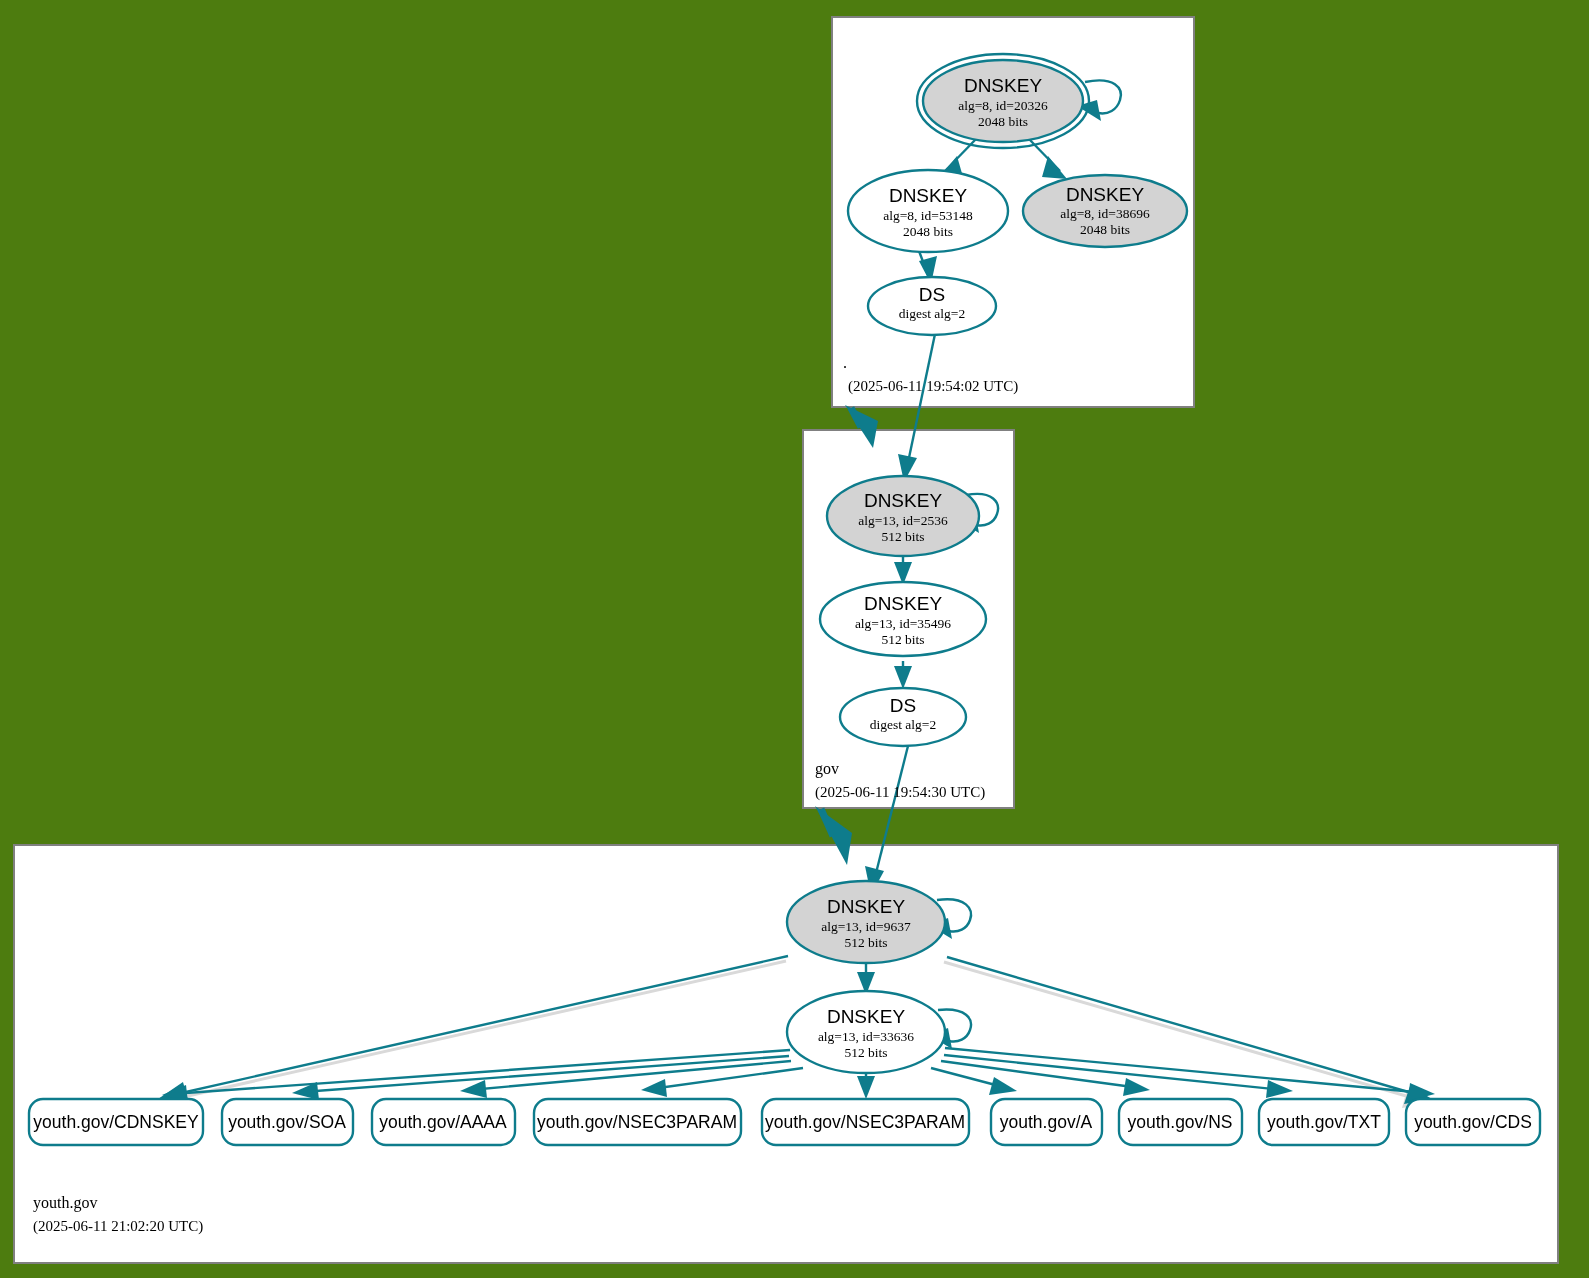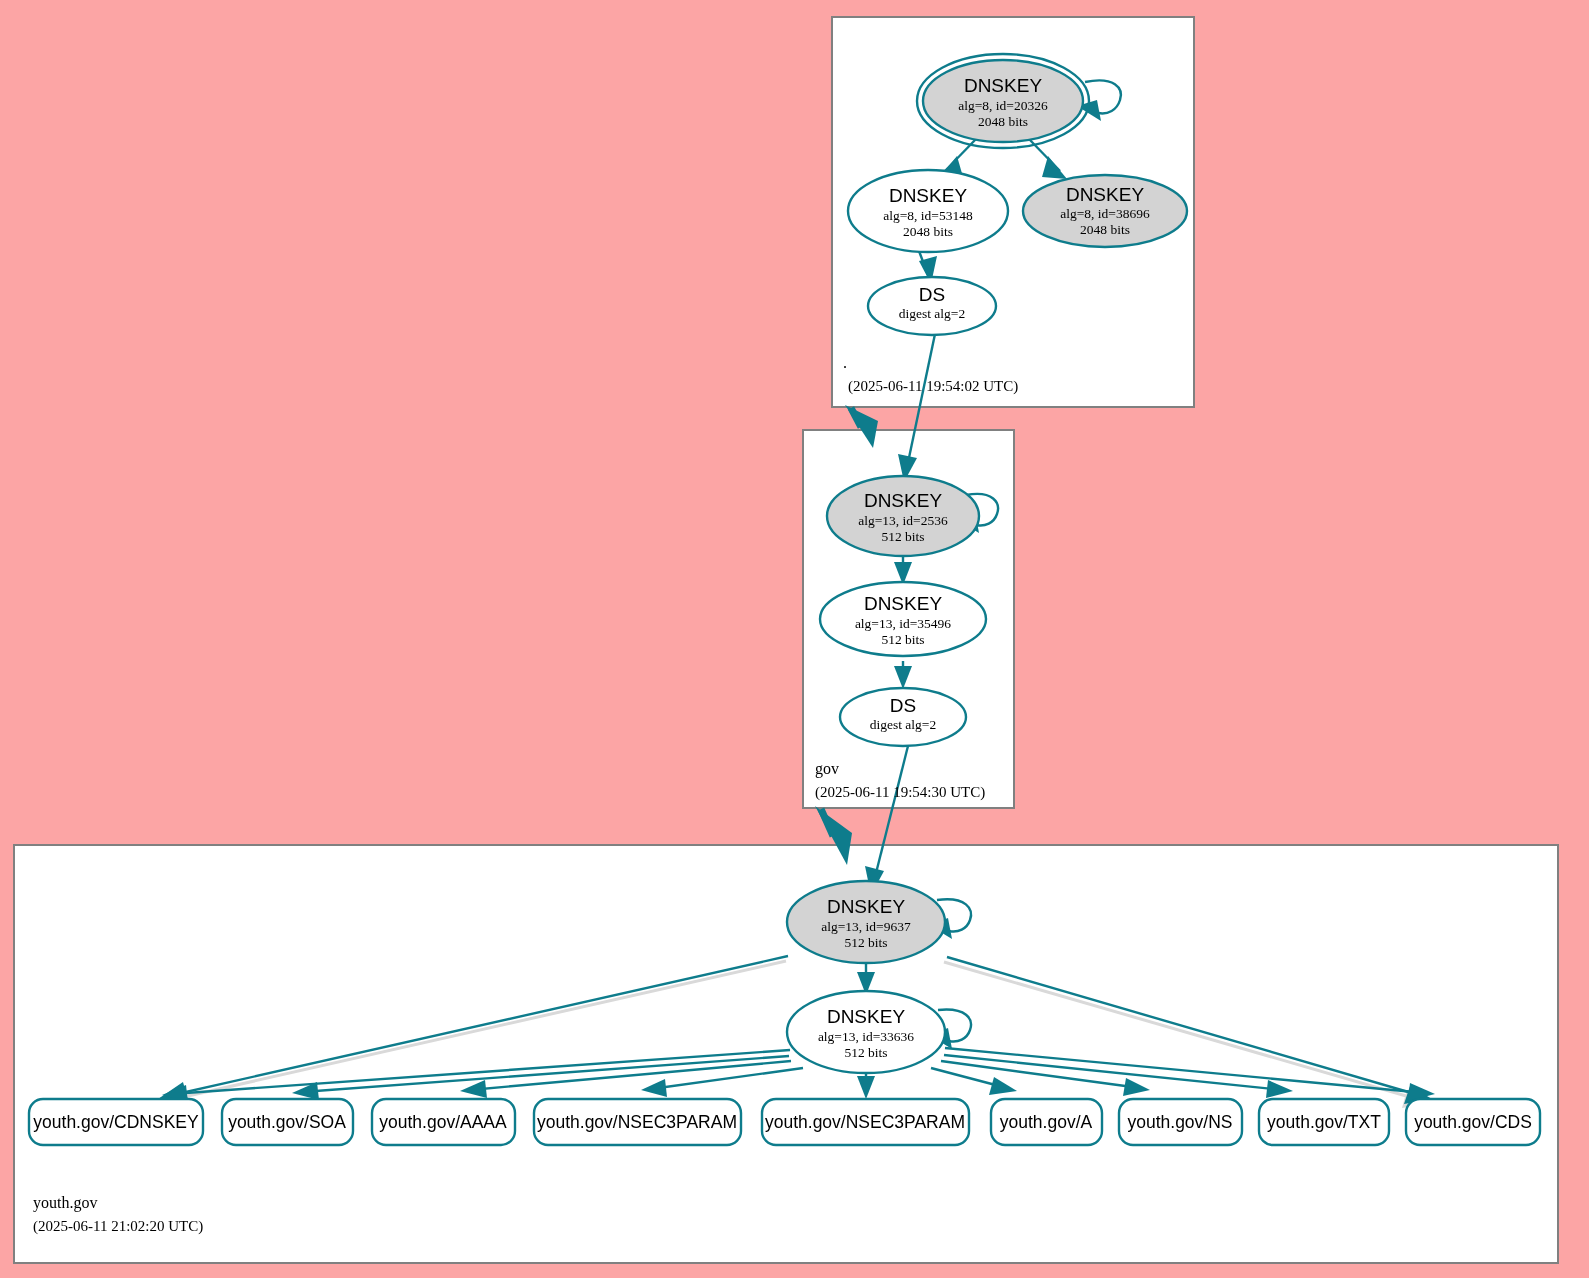--- a/index.html
+++ b/index.html
@@ -4,21 +4,21 @@
 <style>
   html, body {
     margin: 0;
     padding: 0;
     background: #ffffff;
   }
   #canvas {
     position: relative;
     width: 1589px;
     height: 1278px;
-    background: #fca5a5;
+    background: #4d7c0f;
     font-family: "Liberation Sans", sans-serif;
     overflow: hidden;
   }
   svg.graph {
     position: absolute;
     top: 0;
     left: 0;
     width: 1589px;
     height: 1278px;
   }

